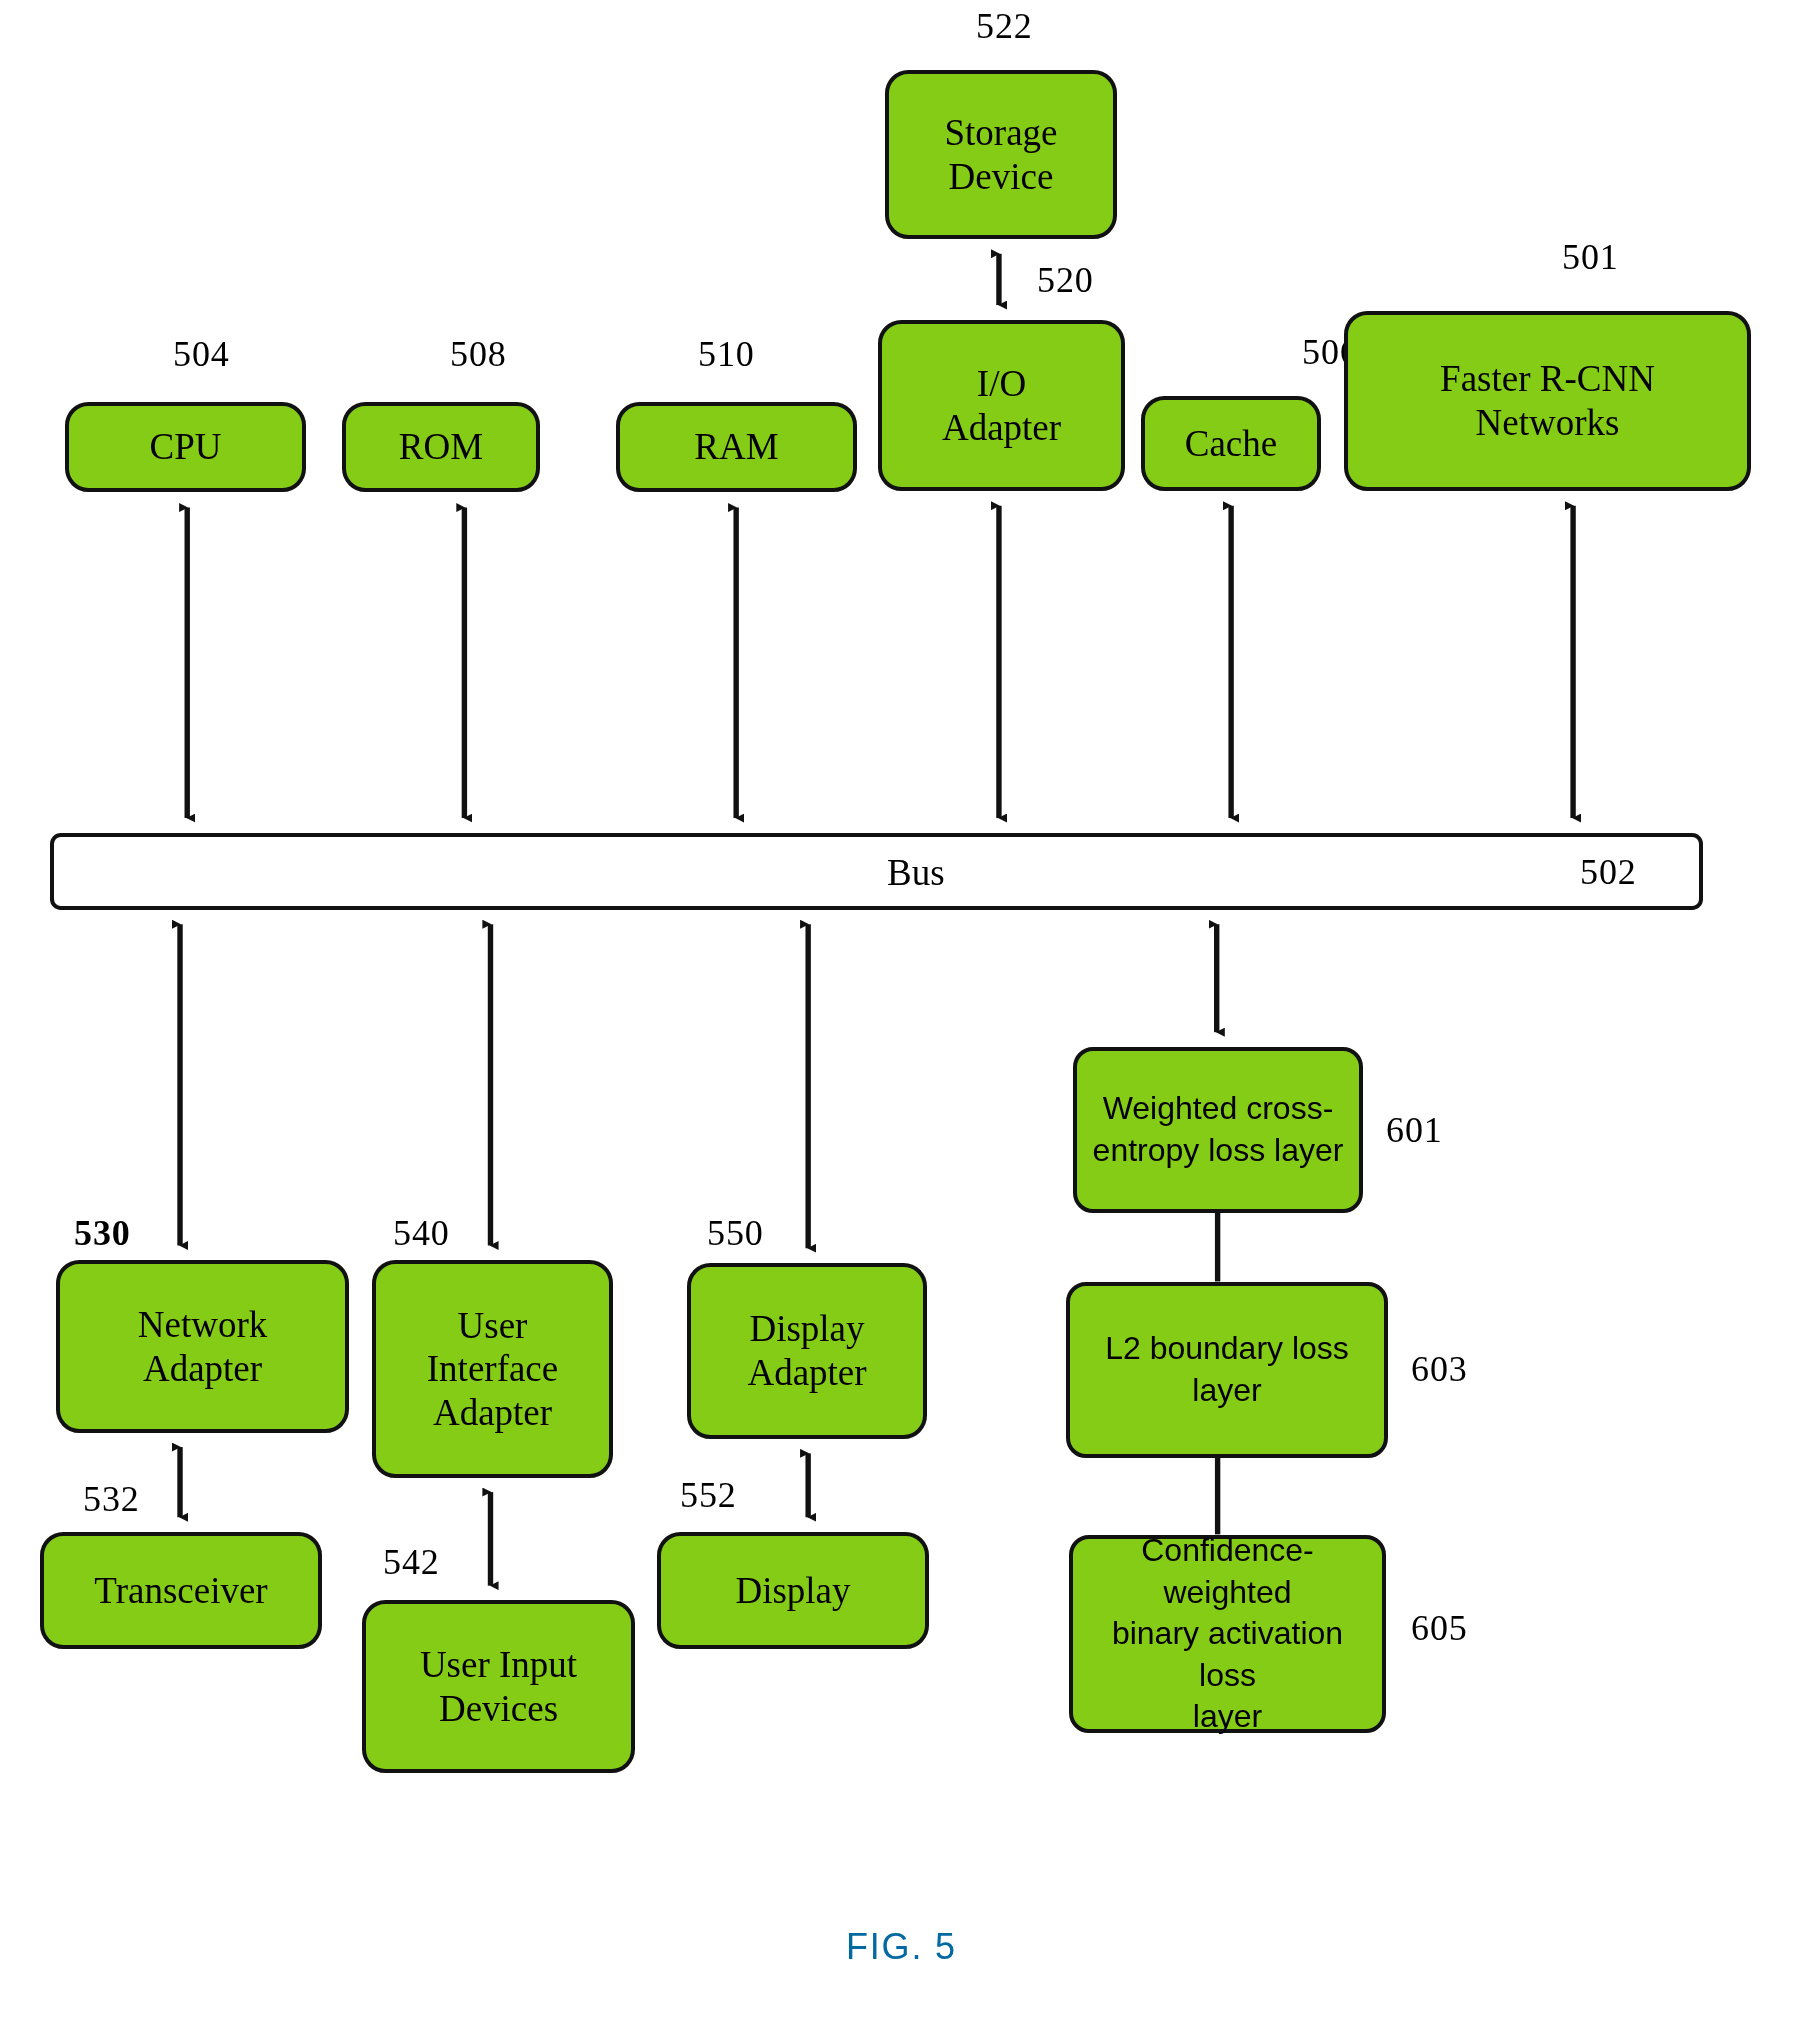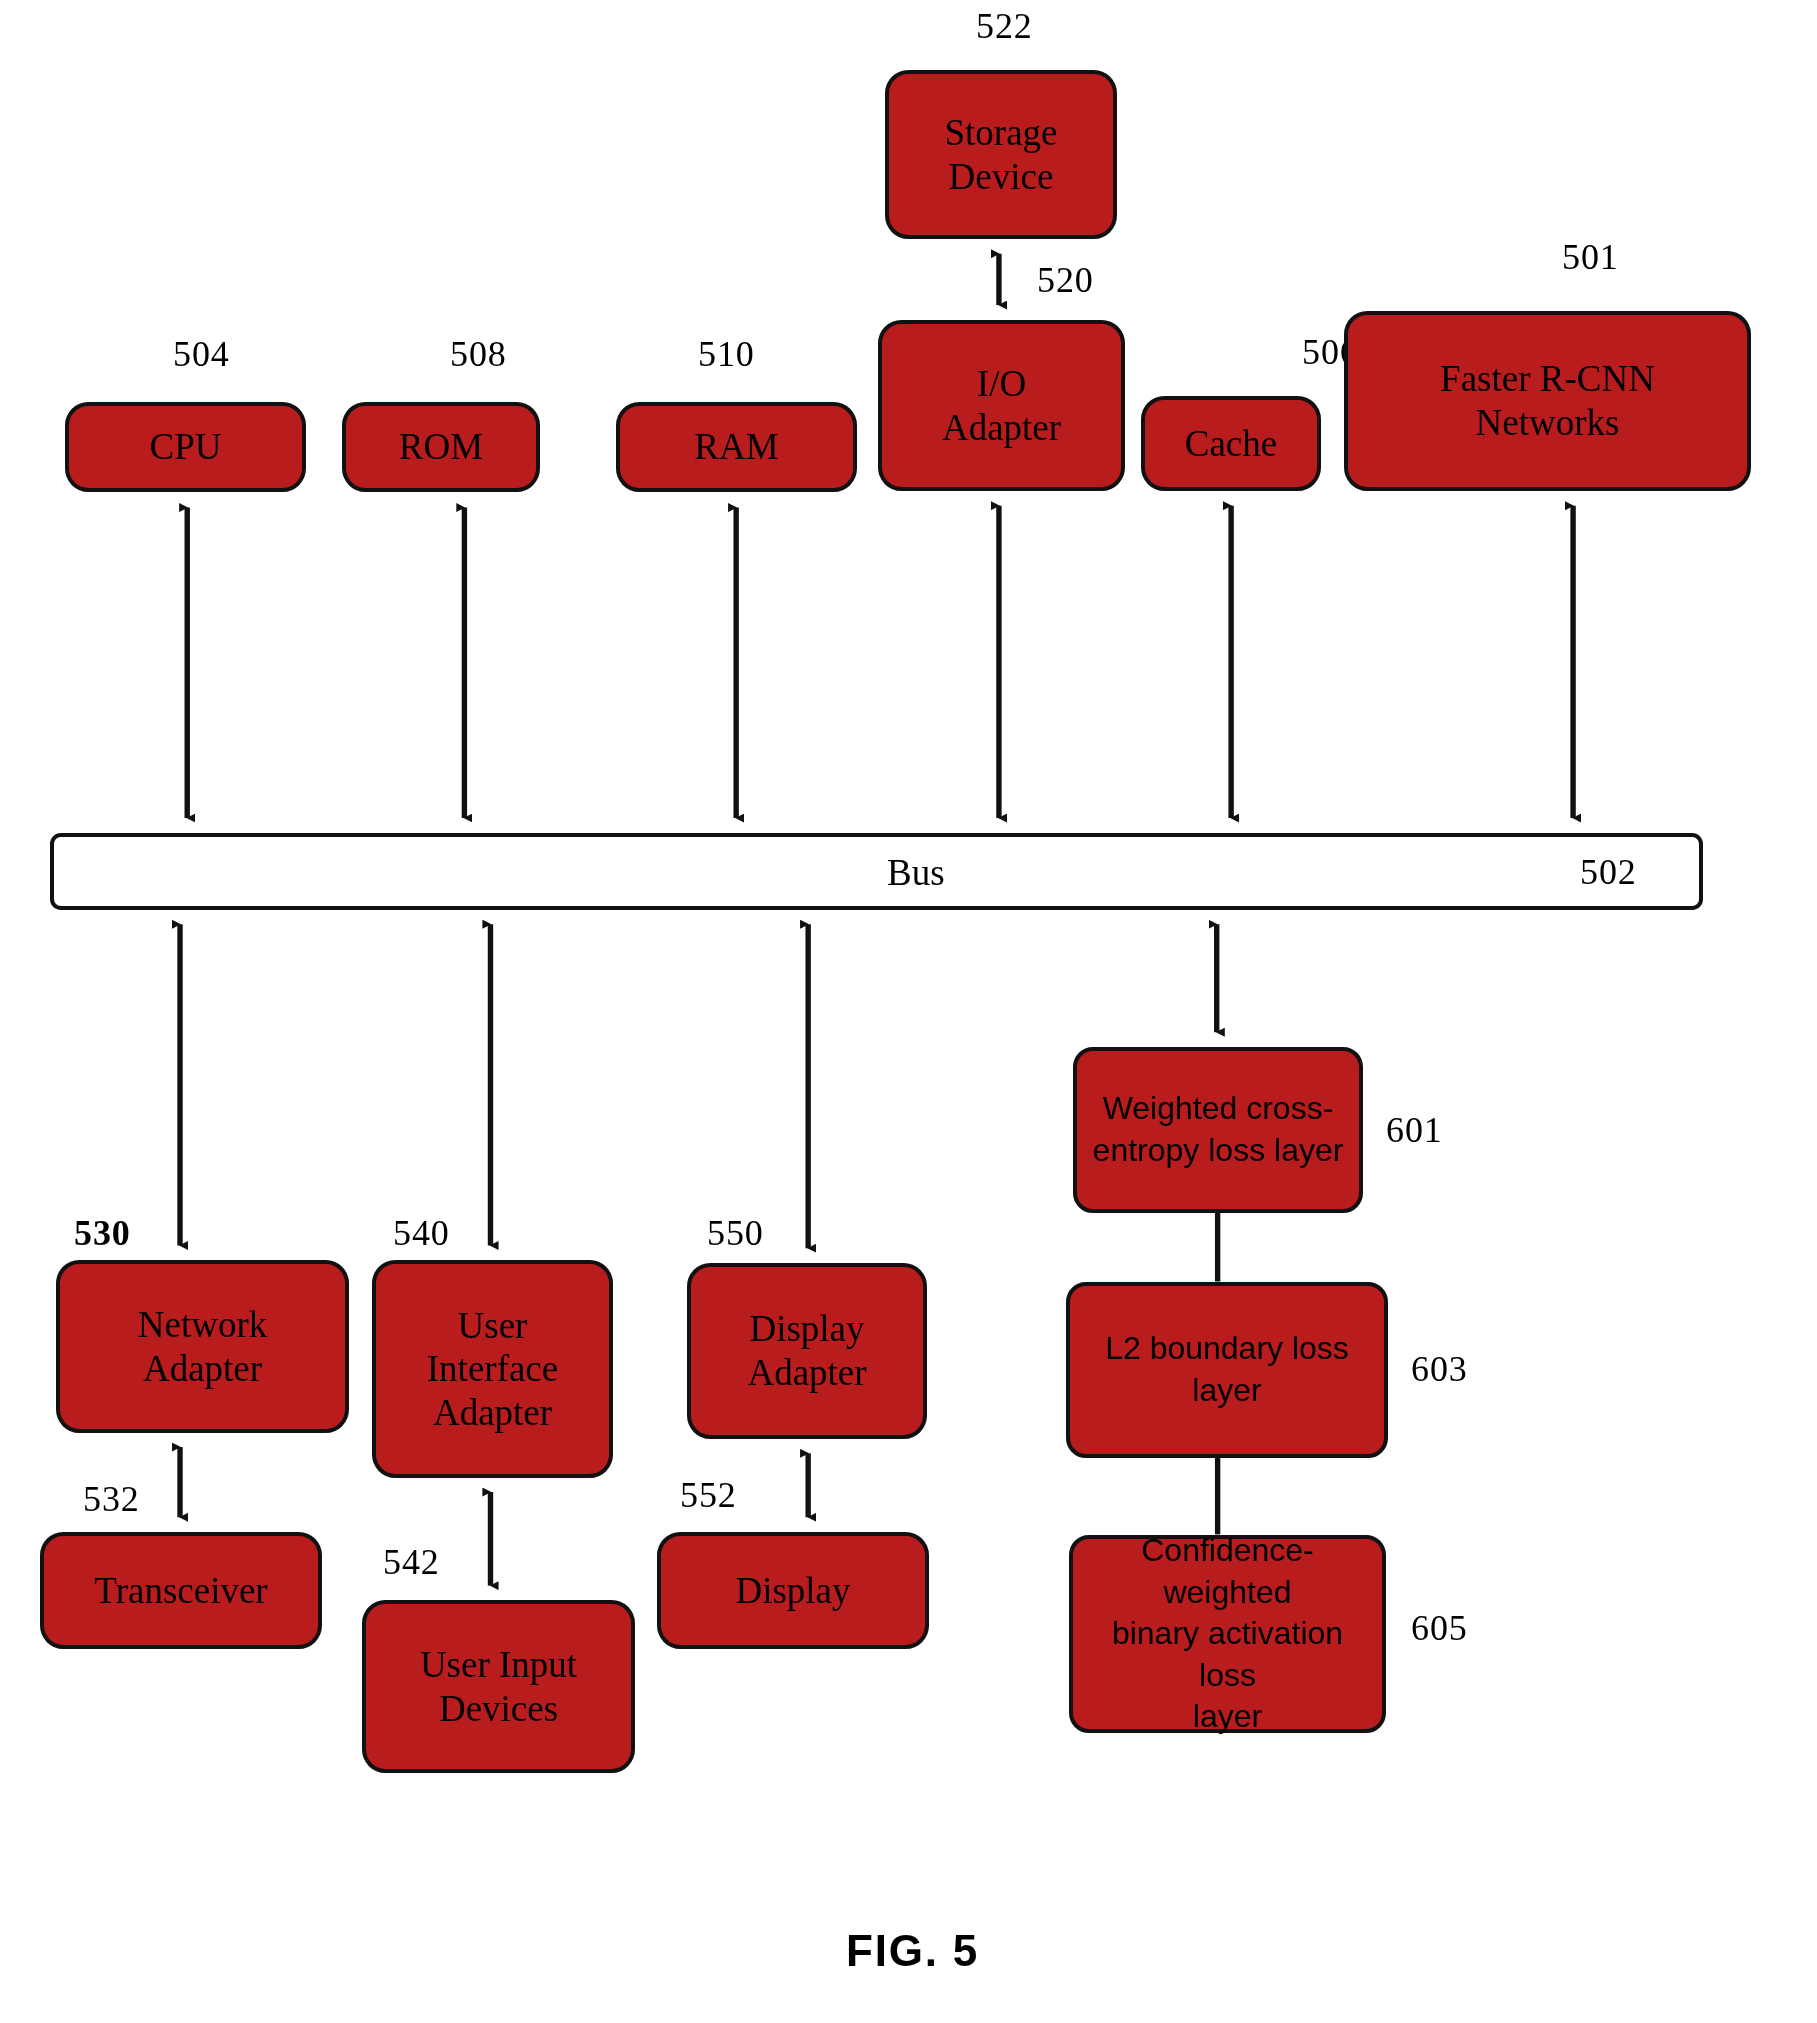--- a/index.html
+++ b/index.html
@@ -16,21 +16,21 @@
     font-family: "Liberation Serif", "DejaVu Serif", serif;
     color: #000000;
   }
 
   
   .node {
     position: absolute;
     box-sizing: border-box;
     border: 4.5px solid #111111;
     border-radius: 23.4px;
-    background: #b91c1c;
+    background: #84cc16;
     display: flex;
     align-items: center;
     justify-content: center;
     text-align: center;
     line-height: 1.18;
     font-family: "Liberation Serif", "DejaVu Serif", serif;
     font-size: 37px;
     color: #000000;
     padding: 3px 9px;
     white-space: pre-line;
@@ -72,24 +72,24 @@
   .conn {
     position: absolute;
     background: transparent;
   }
   .conn svg { display: block; overflow: visible; }
 
   
   .fig-caption {
     position: absolute;
     font-family: "Liberation Sans", "DejaVu Sans", sans-serif;
-    font-weight: bold;
-    font-size: 44px;
+    font-weight: normal;
+    font-size: 36px;
     letter-spacing: 1.8px;
-    color: #000000;
+    color: #0369a1;
   }
 </style>
 </head>
 <body>
 
 <div id="page">
 
   <div class="conn" style="left:0; top:0; width:1817px; height:2023px;">
     <svg width="1817" height="2023" viewBox="0 0 2019 2248" xmlns="http://www.w3.org/2000/svg">
       <defs>

